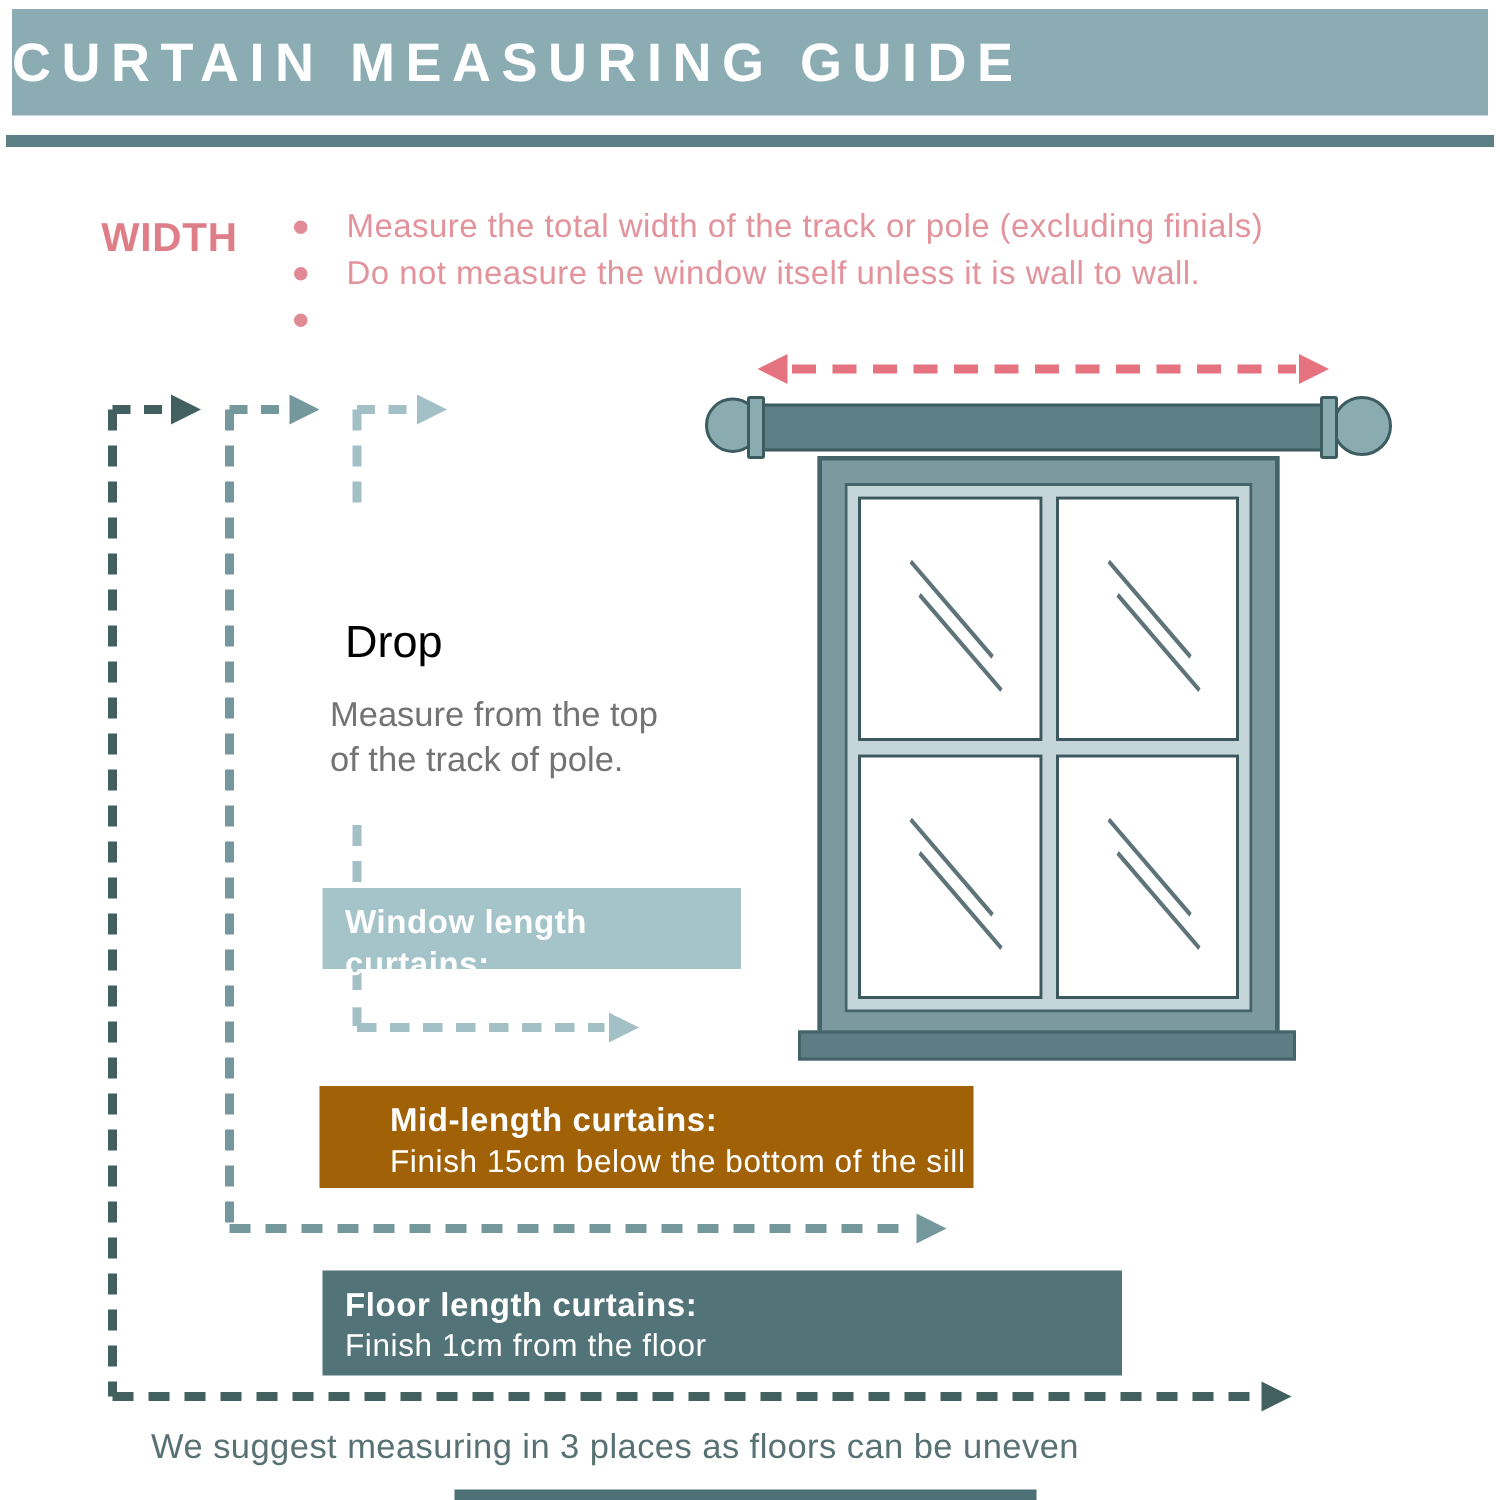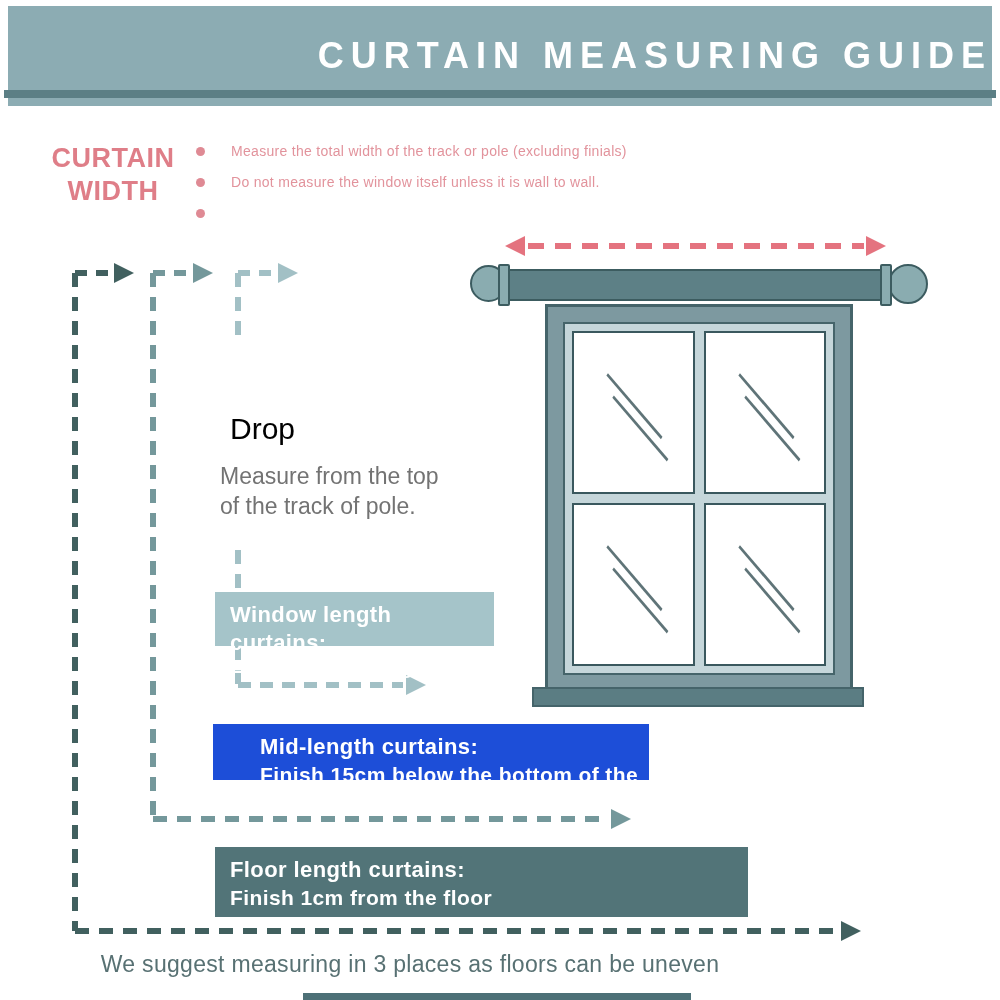--- a/index.html
+++ b/index.html
@@ -2,41 +2,41 @@
 <html><head>
 <meta charset="utf-8">
 <style>
   html,body{margin:0;padding:0;background:#fff;}
   .canvas{
     position:relative;width:1000px;height:1000px;background:#ffffff;
     font-family:"Liberation Sans",sans-serif;overflow:hidden;
   }
   
   .header-band{
-    position:absolute;left:8px;top:6px;width:984px;height:100px;
-    background:#8cacb3;display:flex;align-items:center;justify-content:flex-end;
+    position:absolute;left:8px;top:6px;width:984px;height:71px;
+    background:#8cacb3;display:flex;align-items:center;justify-content:flex-start;
   }
   .header-title{
     color:#ffffff;font-weight:700;font-size:36px;letter-spacing:7px;white-space:nowrap;
   }
   .header-divider{
     position:absolute;left:4px;top:90px;width:992px;height:8px;background:#5c7f85;
   }
   
   .width-label{
     position:absolute;left:44px;top:142px;width:138px;text-align:center;
     color:#df7e88;font-weight:700;font-size:27px;line-height:33px;letter-spacing:0.5px;
   }
   .bullets{position:absolute;left:196px;top:139px;width:780px;}
   .bullet-row{display:flex;align-items:flex-start;margin-bottom:7px;}
   .bullet-dot{
     width:9px;height:9px;border-radius:50%;background:#df8a94;flex:0 0 9px;
     margin:8px 26px 0 0;
   }
-  .bullet-text{color:#e2939c;font-size:14px;line-height:24px;letter-spacing:0.3px;}
+  .bullet-text{color:#e2939c;font-size:22px;line-height:24px;letter-spacing:0.3px;}
   
   .arrow-layer{position:absolute;left:0;top:0;z-index:1;}
   
   .pole-rod{
     position:absolute;left:500px;top:269px;width:388px;height:28px;
     background:#5d8086;border:2px solid #3c5c60;border-radius:3px;z-index:3;
   }
   .pole-ball{
     position:absolute;border-radius:50%;background:#8aacb0;border:2px solid #3c5c60;z-index:2;
   }
@@ -71,23 +71,23 @@
   .drop-title{
     position:absolute;left:230px;top:412px;color:#000000;font-weight:400;font-size:30px;z-index:2;
   }
   .drop-desc{
     position:absolute;left:220px;top:461px;color:#737373;font-size:23px;line-height:30px;z-index:2;
   }
   .drop-desc span{display:block;}
   
   .len-box{position:absolute;color:#ffffff;padding:9px 0 0 15px;box-sizing:border-box;z-index:2;}
   .len-box .t{font-weight:700;font-size:22px;line-height:28px;letter-spacing:0.4px;}
-  .len-box .s{font-weight:700;font-size:21px;line-height:28px;letter-spacing:0.4px;}
+  .len-box .s{font-weight:400;font-size:21px;line-height:28px;letter-spacing:0.4px;}
   .box-window{left:215px;top:592px;width:279px;height:54px;background:#a5c4c9;}
-  .box-mid{left:213px;top:724px;width:436px;height:56px;background:#1d4ed8;padding-left:47px;}
+  .box-mid{left:213px;top:724px;width:436px;height:68px;background:#a16207;padding-left:47px;}
   .box-floor{left:215px;top:847px;width:533px;height:70px;background:#527478;}
   
   .footer-note{
     position:absolute;left:0;top:951px;width:820px;text-align:center;
     color:#587173;font-size:23px;letter-spacing:0.3px;z-index:2;
   }
   .bottom-bar{
     position:absolute;left:303px;top:993px;width:388px;height:7px;background:#4d7077;z-index:2;
   }
 </style>
@@ -95,21 +95,20 @@
 <body>
 
 <div class="canvas">
 
   <div class="header-band">
     <div class="header-title">CURTAIN MEASURING GUIDE</div>
   </div>
   <div class="header-divider"></div>
 
   <div class="width-label">
-    <div>CURTAIN</div>
     <div>WIDTH</div>
   </div>
 
   <div class="bullets">
     <div class="bullet-row">
       <span class="bullet-dot"></span>
       <span class="bullet-text">Measure the total width of the track or pole (excluding finials)</span>
     </div>
     <div class="bullet-row">
       <span class="bullet-dot"></span>

